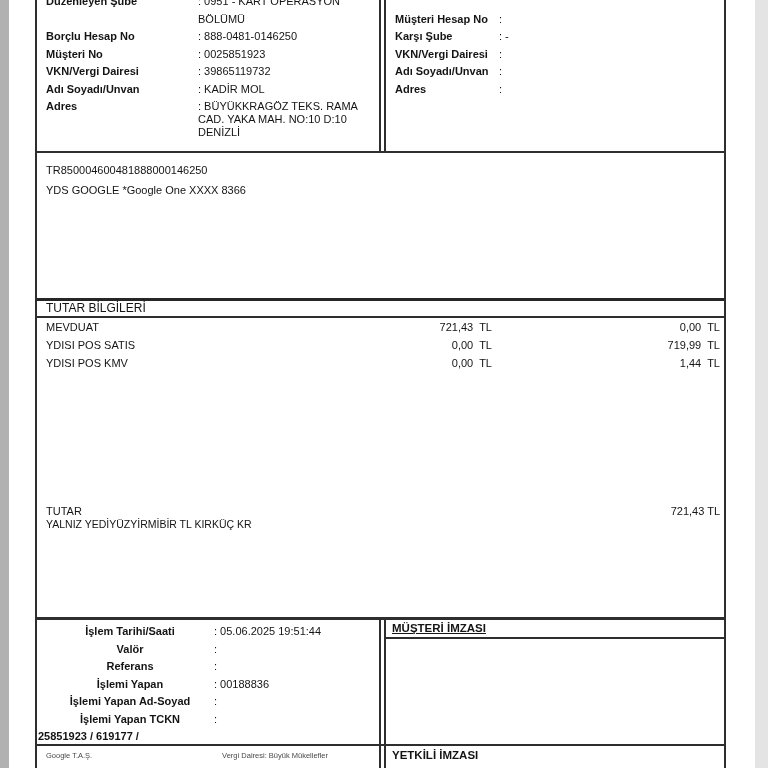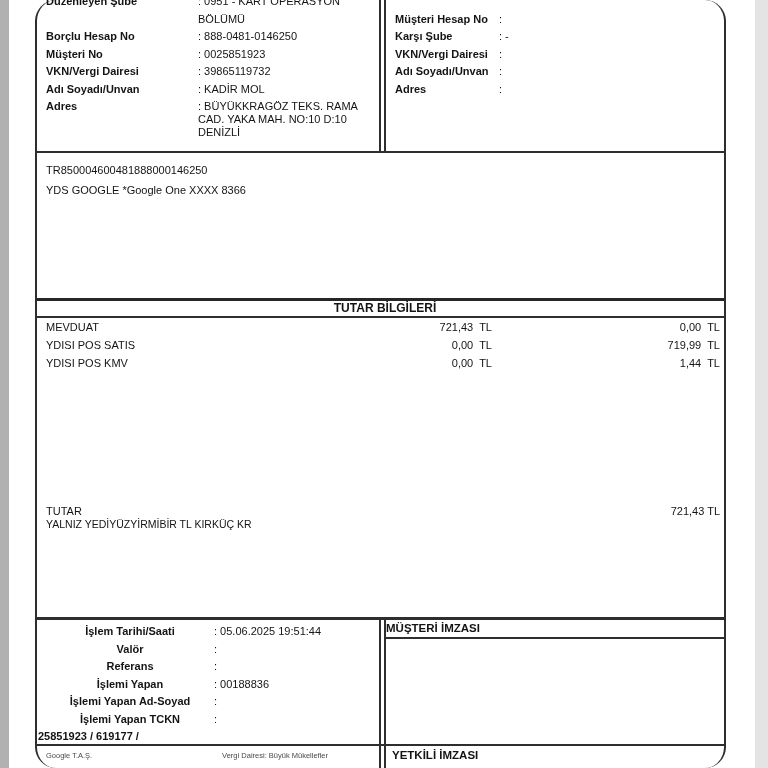--- a/index.html
+++ b/index.html
@@ -5,21 +5,21 @@
   * { margin:0; padding:0; box-sizing:border-box; }
   html,body { width:768px; height:768px; overflow:hidden; background:#fff; }
   body { font-family:"Liberation Sans", sans-serif; color:#141414; }
 
   .stage { position:relative; width:768px; height:768px; background:#ffffff; overflow:hidden; }
   .edge-strip { position:absolute; top:0; height:768px; }
   .edge-left  { left:0; width:9px;  background:#b1b1b1; }
   .edge-right { left:755px; width:13px; background:#e4e4e4; }
 
   .doc { position:absolute; left:35px; top:0; width:691px; height:768px;
-         border-left:2px solid #2e2e2e; border-right:2px solid #2e2e2e; background:#fff;border-radius:21px; }
+         border-left:2px solid #2e2e2e; border-right:2px solid #2e2e2e; background:#fff; }
 
   
   .split { display:flex; }
   .col-l { width:344px; border-right:2px solid #2e2e2e; }
   .gap   { width:3px; }
   .col-r { flex:1; border-left:2px solid #2e2e2e; }
 
   
   .row { display:flex; align-items:flex-start; line-height:17.5px; font-size:11px; padding-left:9px; }
   .row .lbl { font-weight:bold; flex-shrink:0; }
@@ -30,39 +30,39 @@
   .row.wrap2 { line-height:13px; padding-top:2px; }
 
   .sec-top { height:153px; border-bottom:2px solid #2e2e2e; overflow:hidden; }
   .sec-top .col-l { padding-top:0; }
   .cutrow { margin-top:-7px; }
   .sec-top .col-r { padding-top:10.5px; }
 
   .sec-desc { height:145px; padding:7px 0 0 9px; font-size:11px; line-height:20px; }
 
   .sec-tutar { height:237px; border-top:3px solid #262626; }
-  .tutar-head { font-weight:bold; font-size:12px; line-height:15px; height:17px;
-                padding-left:9px; border-bottom:2px solid #2e2e2e;text-align:center; }
+  .tutar-head { font-weight:normal; font-size:12px; line-height:15px; height:17px;
+                padding-left:9px; border-bottom:2px solid #2e2e2e; }
   .amt-row { display:flex; height:18px; line-height:18px; font-size:11px; }
   .amt-row .albl { padding-left:9px; flex:1; }
   .amt-row .c1 { width:200px; text-align:right; white-space:pre; }
   .amt-row .c2 { width:232px; text-align:right; padding-right:4px; white-space:pre; }
   .amt-spacer { height:131px; }
   .total-row { display:flex; height:16px; line-height:16px; font-size:11px; }
   .total-row .albl { padding-left:9px; flex:1; }
   .total-row .tv { text-align:right; padding-right:4px; }
   .words-row { height:12px; line-height:11px; font-size:10.5px; padding-left:9px; }
 
   .sec-empty { height:84px; border-bottom:2px solid #2e2e2e; }
 
   .sec-bottom { height:127px; border-top:1px solid #2e2e2e; border-bottom:2px solid #2e2e2e; }
   .sec-bottom .col-l { padding-top:3px; }
   .code-row { font-weight:bold; font-size:11px; line-height:17.5px; padding-left:1px; }
   .sig-head { font-weight:bold; font-size:11.5px; line-height:17px; height:19px;
-              border-bottom:2px solid #2e2e2e; }
+              padding-left:6px; border-bottom:2px solid #2e2e2e;text-decoration:underline; }
 
   .sec-footer { height:22px; }
   .foot-l { display:flex; font-size:7.5px; color:#4a4a4a; padding:5px 9px 0 9px; border-right:2px solid #2e2e2e; width:344px; }
   .foot-tax { margin-left:auto; margin-right:42px; }
   .foot-r { flex:1; border-left:2px solid #2e2e2e; font-weight:bold; font-size:11.5px; padding:3px 0 0 6px; }
 </style>
 </head>
 <body>
 
 <div class="stage">

